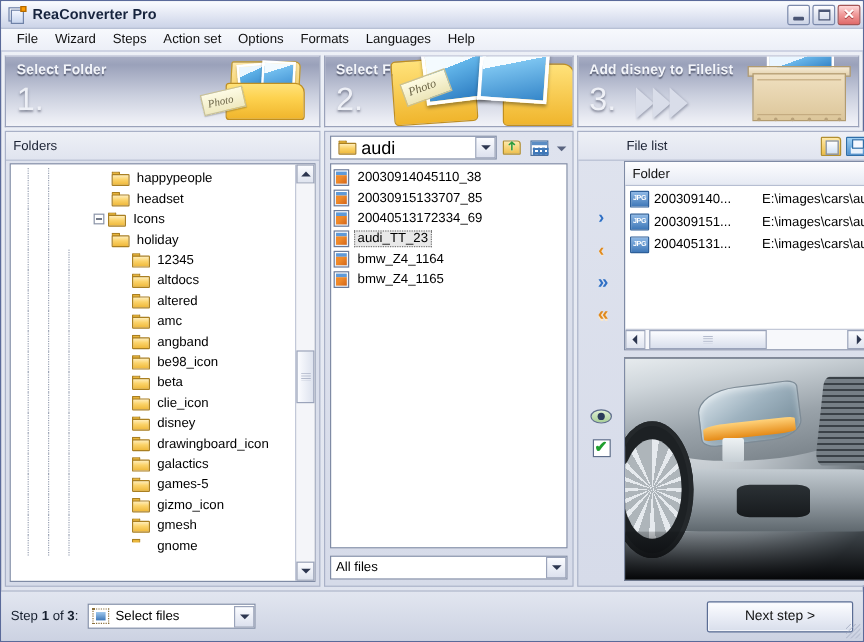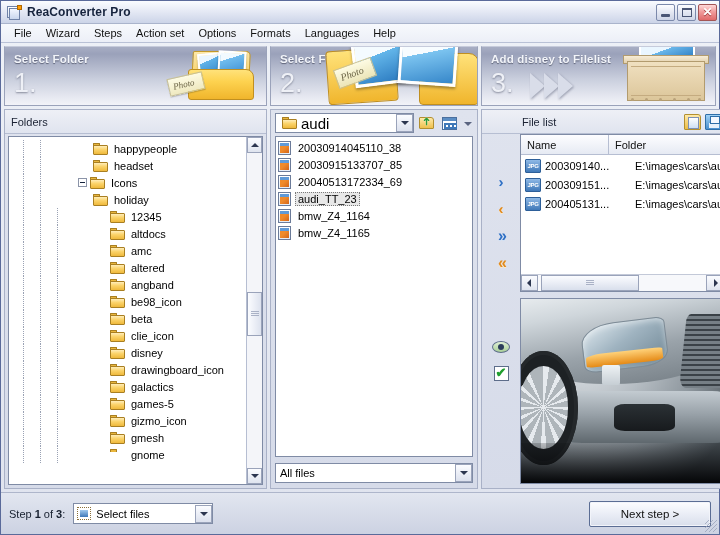--- a/index.html
+++ b/index.html
@@ -832,32 +832,32 @@
             </div>
             <div class="tree-row">
               <span class="guide" style="left: 14px;"></span>
               <span class="guide" style="left: 31px;"></span>
               <span class="guide" style="left: 48px;"></span>
               <span style="display: inline-block; flex: 0 0 98px;"></span>
               <span class="folder-ic">
                 <span class="tab"></span>
                 <span class="bod"></span>
               </span>
+              <span class="tree-label">altered</span>
+            </div>
+            <div class="tree-row">
+              <span class="guide" style="left: 14px;"></span>
+              <span class="guide" style="left: 31px;"></span>
+              <span class="guide" style="left: 48px;"></span>
+              <span style="display: inline-block; flex: 0 0 98px;"></span>
+              <span class="folder-ic">
+                <span class="tab"></span>
+                <span class="bod"></span>
+              </span>
               <span class="tree-label">amc</span>
-            </div>
-            <div class="tree-row">
-              <span class="guide" style="left: 14px;"></span>
-              <span class="guide" style="left: 31px;"></span>
-              <span class="guide" style="left: 48px;"></span>
-              <span style="display: inline-block; flex: 0 0 98px;"></span>
-              <span class="folder-ic">
-                <span class="tab"></span>
-                <span class="bod"></span>
-              </span>
-              <span class="tree-label">altered</span>
             </div>
             <div class="tree-row">
               <span class="guide" style="left: 14px;"></span>
               <span class="guide" style="left: 31px;"></span>
               <span class="guide" style="left: 48px;"></span>
               <span style="display: inline-block; flex: 0 0 98px;"></span>
               <span class="folder-ic">
                 <span class="tab"></span>
                 <span class="bod"></span>
               </span>
@@ -1059,21 +1059,20 @@
           <div class="eye-ic">
               <span class="e1"></span>
               <span class="e2"></span>
             </div>
           <div class="chk-ic"></div>
         </div>
 
         <div class="right-stack">
           <div class="table-box">
             <div class="thead">
-              <div class="th name">Name</div>
               <div class="th folder">Folder</div>
             </div>
             <div class="tbody" id="table-body">
                 <div class="trow">
                   <span class="jpg-ic">JPG</span>
                   <span class="td name">200309140...</span>
                   <span class="td folder">E:\images\cars\au</span>
                 </div>
                 <div class="trow">
                   <span class="jpg-ic">JPG</span>

